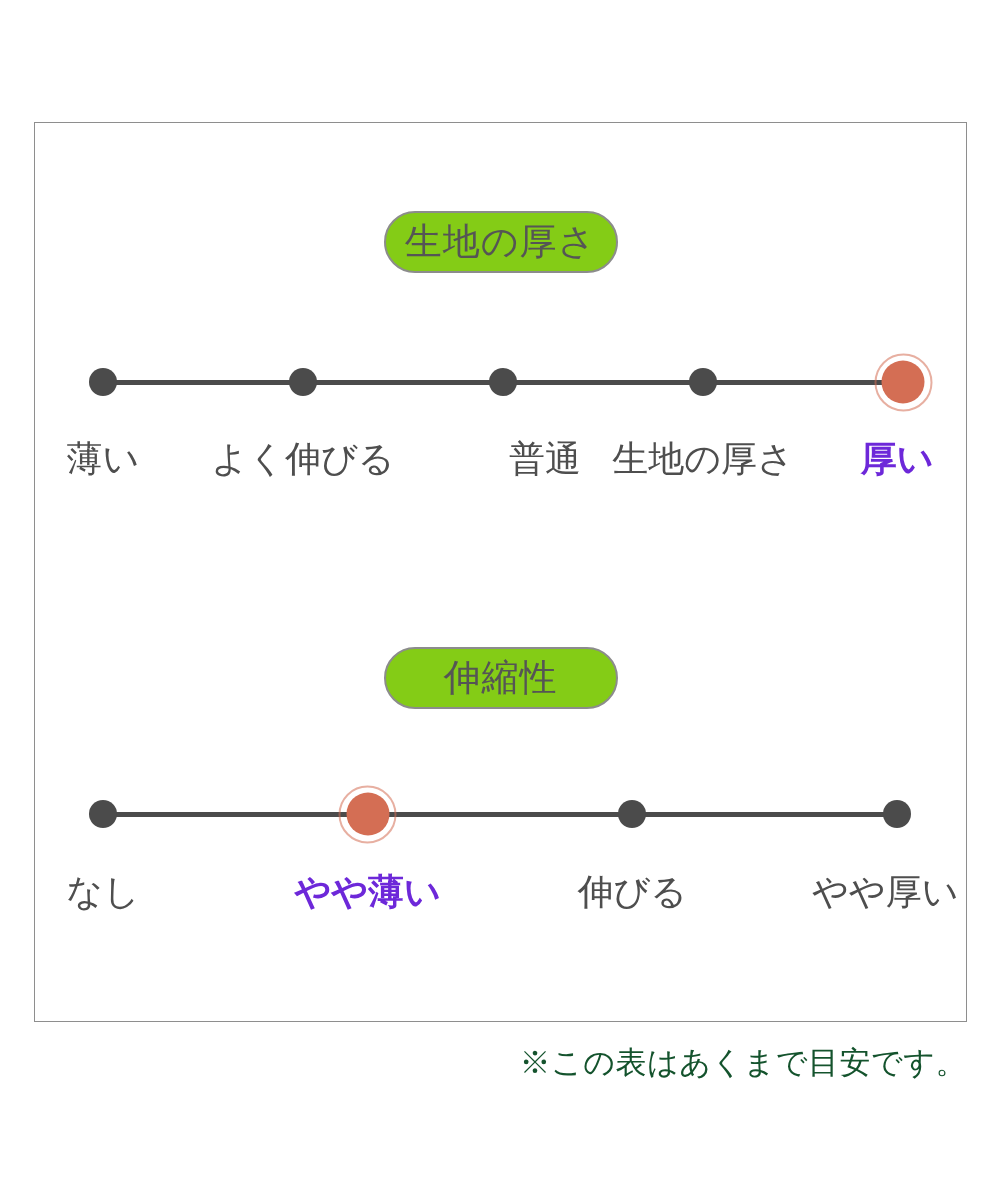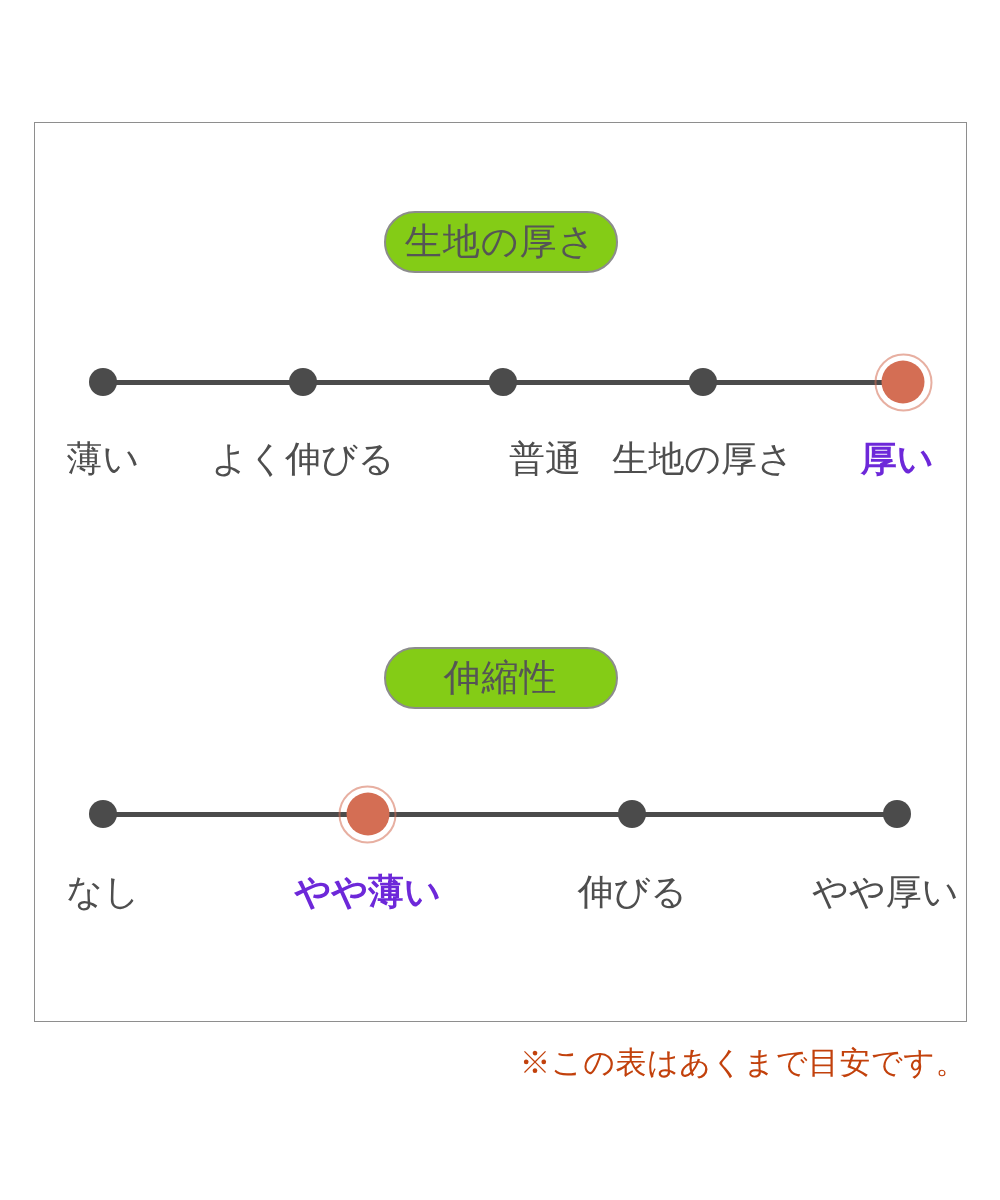--- a/index.html
+++ b/index.html
@@ -89,21 +89,21 @@
   }
   .label.selected { font-weight: bold; color: #6d28d9; }
   .label.nudge-end { transform: translateX(-58%); }
   .footnote {
     position: absolute;
     top: 1042px;
     left: 34px;
     width: 933px;
     text-align: right;
     font-size: 31px;
-    color: #c2410c;
+    color: #14532d;
     letter-spacing: 0.5px;
   }
 </style>
 </head>
 <body>
 
 <div class="canvas">
   <div class="box">
 
     <div class="scale" style="top:0;">

